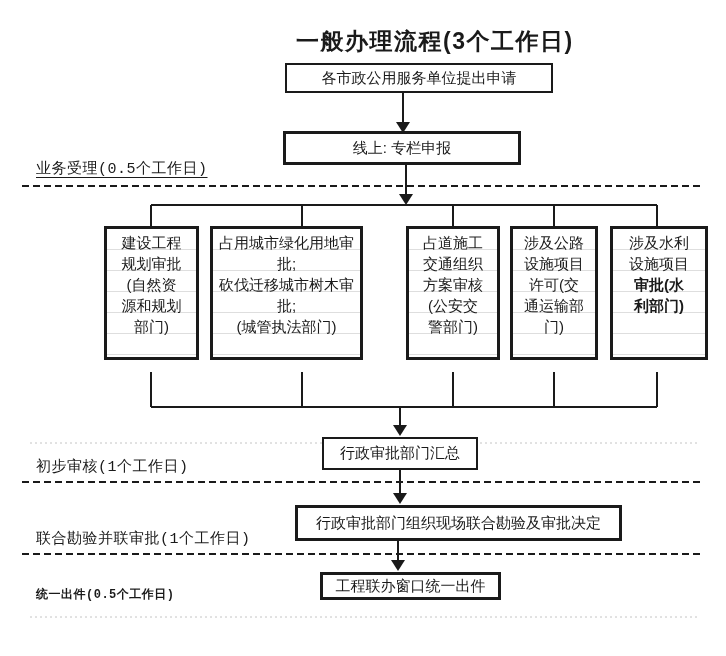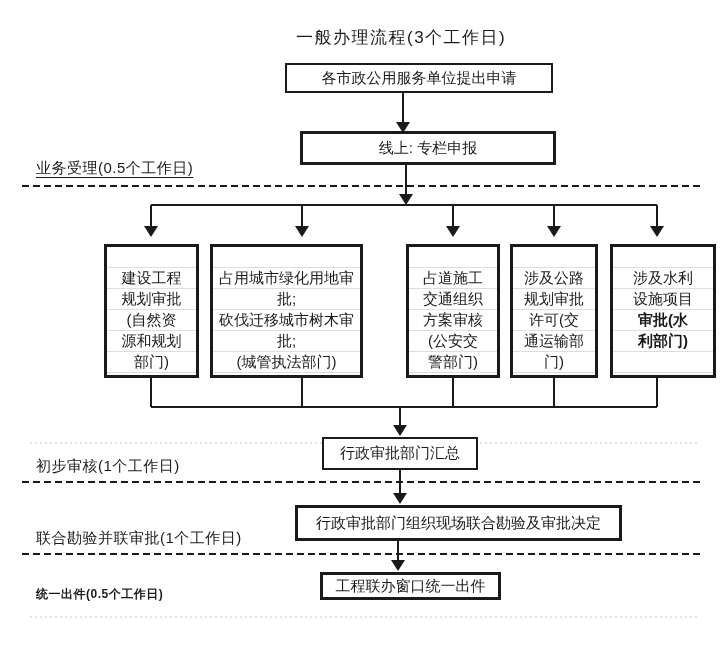--- a/index.html
+++ b/index.html
@@ -2,40 +2,40 @@
 <html><head>
 <meta charset="utf-8">
 <style>
   html,body{margin:0;padding:0;background:#fff;}
   #stage{
     position:relative;width:726px;height:656px;background:#fff;
     font-family:"Liberation Sans","DejaVu Sans",sans-serif;color:#1a1a1a;overflow:hidden;
   }
   #connectors{position:absolute;left:0;top:0;width:726px;height:656px;pointer-events:none;}
   .title{
-    position:absolute;left:296px;top:26px;font-size:17px;font-weight:400;
+    position:absolute;left:296px;top:26px;font-size:23px;font-weight:700;
     letter-spacing:1.5px;white-space:nowrap;
   }
   .node{
     position:absolute;box-sizing:border-box;border:2px solid #1a1a1a;background:#fff;
     display:flex;align-items:center;justify-content:center;text-align:center;
     font-size:15px;line-height:1.25;
   }
   .node.thick{border-width:3px;}
   .dept{
-    position:absolute;box-sizing:border-box;border:3px solid #1a1a1a;top:244px;height:134px;
+    position:absolute;box-sizing:border-box;border:3px solid #1a1a1a;top:226px;height:134px;
     font-size:15px;line-height:21px;text-align:center;white-space:pre-line;
-    padding-top:20px;
+    padding-top:3px;
     background:
       repeating-linear-gradient(to bottom,transparent 0 20px,#dedede 20px 21px);
     background-color:#fff;
   }
   .dept .bold{font-weight:700;}
   .stage-label{
-    position:absolute;left:36px;font-size:15px;white-space:nowrap;letter-spacing:0.5px;
+    position:absolute;left:36px;font-size:15px;white-space:nowrap;letter-spacing:0.5px;font-family:Liberation Mono, monospace;
   }
   .stage-label.underlined{text-decoration:underline;text-underline-offset:4px;}
   .stage-label.bold{font-weight:700;font-size:12px;}
 </style>
 </head>
 <body>
 
 <div id="stage">
 
   <svg id="connectors" viewBox="0 0 726 656" xmlns="http://www.w3.org/2000/svg">
@@ -96,47 +96,47 @@
     <g stroke="#c4c4c4" stroke-width="1" stroke-dasharray="2 3" fill="none">
       <line x1="30" y1="443" x2="700" y2="443"></line>
       <line x1="30" y1="617" x2="700" y2="617"></line>
     </g>
   </svg>
 
   <div class="title">一般办理流程(3个工作日)</div>
 
   <div class="node" style="left:285px;top:63px;width:268px;height:30px;">各市政公用服务单位提出申请</div>
 
-  <div class="node thick" style="left:300px;top:131px;width:256px;height:34px;">线上: 专栏申报</div>
+  <div class="node thick" style="left:283px;top:131px;width:238px;height:34px;">线上: 专栏申报</div>
 
   <div class="stage-label underlined" style="top:159px;">业务受理(0.5个工作日)</div>
 
   <div class="dept" style="left:104px;width:95px;">建设工程
 规划审批
 (自然资
 源和规划
 部门)</div>
 
   <div class="dept" style="left:210px;width:153px;">占用城市绿化用地审批;
 砍伐迁移城市树木审批;
 (城管执法部门)</div>
 
   <div class="dept" style="left:406px;width:94px;">占道施工
 交通组织
 方案审核
 (公安交
 警部门)</div>
 
   <div class="dept" style="left:510px;width:88px;">涉及公路
-规划审批
+设施项目
 许可(交
 通运输部
 门)</div>
 
-  <div class="dept" style="left:610px;width:106px;"><span>涉及水利
+  <div class="dept" style="left:610px;width:98px;"><span>涉及水利
 设施项目
 </span><span class="bold">审批(水
 利部门)</span></div>
 
   <div class="node" style="left:322px;top:437px;width:156px;height:33px;">行政审批部门汇总</div>
 
   <div class="stage-label" style="top:457px;">初步审核(1个工作日)</div>
 
   <div class="node thick" style="left:295px;top:505px;width:327px;height:36px;">行政审批部门组织现场联合勘验及审批决定</div>
 

